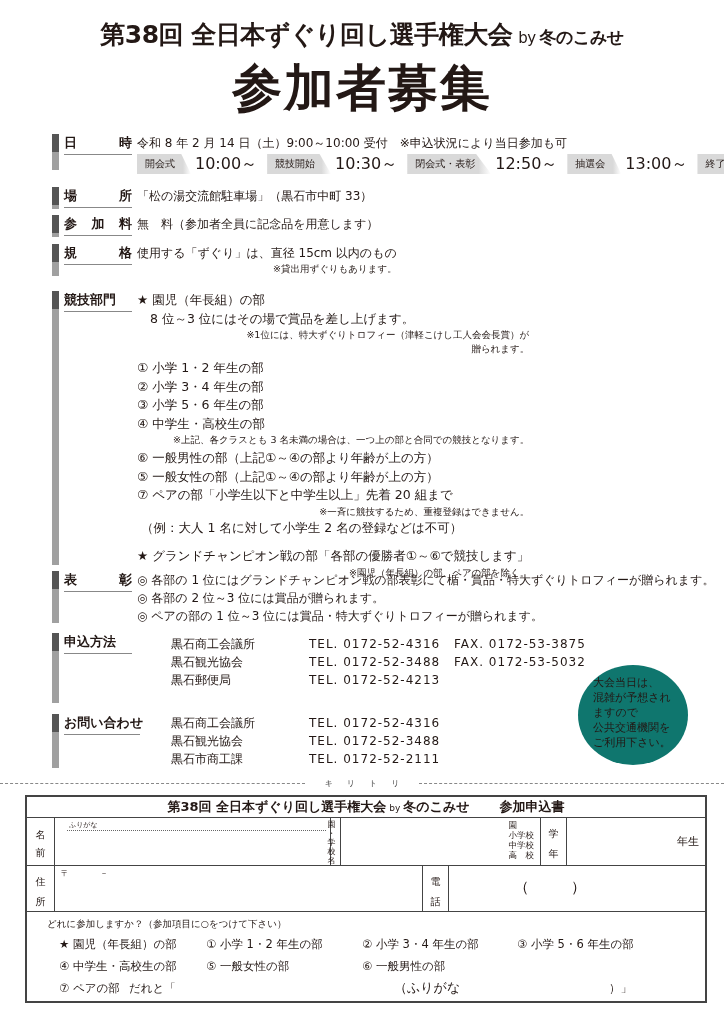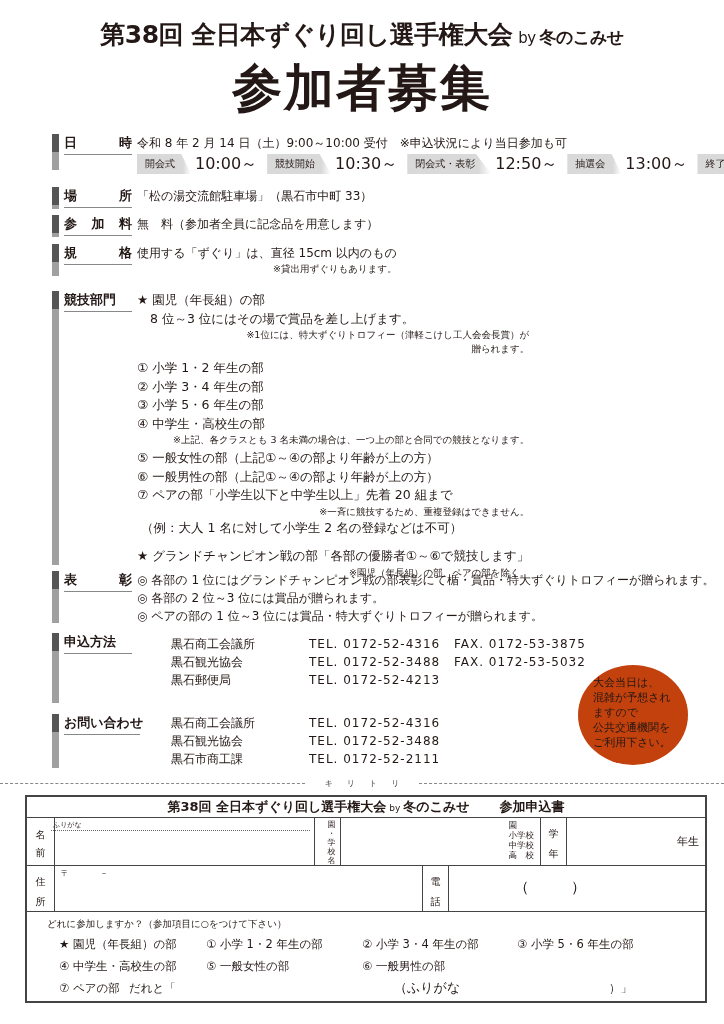--- a/index.html
+++ b/index.html
@@ -21,21 +21,21 @@
 
   .sched { display: flex; align-items: center; margin-top: 2px; }
   .tag { background: linear-gradient(90deg, #d9d9d9 85%, rgba(217,217,217,0) 100%); font-size: 10px; padding: 1px 16px 1px 8px; clip-path: polygon(0 0, 82% 0, 100% 100%, 0 100%); margin-right: 4px; }
   .time { font-size: 16px; margin-right: 10px; }
 
   .contact-row { display: flex; font-size: 12px; line-height: 18px; }
   .contact-row .org { width: 138px; }
   .contact-row .tel { width: 145px; letter-spacing: 1px; }
   .contact-row .fax { letter-spacing: 1px; }
 
-  .bubble { position: absolute; left: 578px; top: 665px; width: 110px; height: 100px; border-radius: 50%; background: #c2410c; font-size: 11px; line-height: 15px; padding: 10px 0 0 15px; }
+  .bubble { position: absolute; left: 578px; top: 665px; width: 110px; height: 100px; border-radius: 50%; background: #0f766e; font-size: 11px; line-height: 15px; padding: 10px 0 0 15px; }
 
   .cut { position: absolute; top: 778px; left: 0; width: 724px; display: flex; align-items: center; }
   .cut .dash { flex: 1; border-top: 1px dashed #888; }
   .cut .txt { font-size: 8px; letter-spacing: 14px; padding: 0 6px 0 20px; color: #444; }
 
   .form { position: absolute; left: 25px; top: 795px; width: 682px; height: 208px; border: 2px solid #444; }
   .form-title { height: 21px; border-bottom: 1px solid #444; text-align: center; font-size: 13px; font-weight: bold; line-height: 20px; white-space: nowrap; }
   .form-title .by { font-size: 9px; font-weight: normal; margin: 0 3px; }
   .form-title .gap { display: inline-block; width: 30px; }
   .cell { position: absolute; border-right: 1px solid #444; }
@@ -114,22 +114,22 @@
   <div class="sec-body">
     <div class="med">★ 園児（年長組）の部</div>
     <div class="med" style="padding-left:13px;">8 位～3 位にはその場で賞品を差し上げます。</div>
     <div class="small" style="padding-left:13px;">※1位には、特大ずぐりトロフィー（津軽こけし工人会会長賞）が</div>
     <div class="small" style="padding-left:20px;margin-bottom:3px;">贈られます。</div>
     <div class="med">① 小学 1・2 年生の部</div>
     <div class="med">② 小学 3・4 年生の部</div>
     <div class="med">③ 小学 5・6 年生の部</div>
     <div class="med">④ 中学生・高校生の部</div>
     <div class="small" style="padding-left:13px;margin-bottom:2px;">※上記、各クラスとも 3 名未満の場合は、一つ上の部と合同での競技となります。</div>
+    <div class="med">⑥ 一般男性の部（上記①～④の部より年齢が上の方）</div>
     <div class="med">⑤ 一般女性の部（上記①～④の部より年齢が上の方）</div>
-    <div class="med">⑥ 一般男性の部（上記①～④の部より年齢が上の方）</div>
     <div class="med">⑦ ペアの部「小学生以下と中学生以上」先着 20 組まで</div>
     <div class="small" style="padding-left:13px;">※一斉に競技するため、重複登録はできません。</div>
     <div class="med" style="padding-left:4px;margin-bottom:10px;">（例：大人 1 名に対して小学生 2 名の登録などは不可）</div>
     <div class="med">★ グランドチャンピオン戦の部「各部の優勝者①～⑥で競技します」</div>
     <div class="small" style="padding-left:13px;">※園児（年長組）の部、ペアの部を除く。</div>
   </div>
 </div>
 
 <div class="section" style="top:571px;height:54px;">
   <div class="sec-bar" style="height:52px;"></div>
@@ -207,21 +207,21 @@
 <div class="form">
   <div class="form-title">
     <span>第38回 全日本ずぐり回し選手権大会</span><span class="by">by</span><span>冬のこみせ</span><span class="gap"></span><span>参加申込書</span>
   </div>
 
   <div style="position:absolute;left:0;top:21px;width:678px;height:48px;border-bottom:1px solid #444;">
     <div class="cell vlabel" style="left:0;top:0;width:28px;height:48px;padding-top:8px;line-height:18px;">
       <div>名</div>
         <div>前</div>
     </div>
-    <div class="cell" style="left:20px;top:0;width:268px;height:48px;font-family:Liberation Serif, serif;">
+    <div class="cell" style="left:36px;top:0;width:268px;height:48px;font-family:Liberation Serif, serif;">
       <div style="font-size:7px;padding:2px 0 0 6px;">ふりがな</div>
       <div style="margin:0 4px;border-bottom:1px dotted #666;"></div>
     </div>
     <div class="cell vlabel" style="left:296px;top:0;width:18px;height:48px;font-size:8px;line-height:9px;padding-top:2px;">
       <div>園</div>
         <div>・</div>
         <div>学</div>
         <div>校</div>
         <div>名</div>
     </div>

